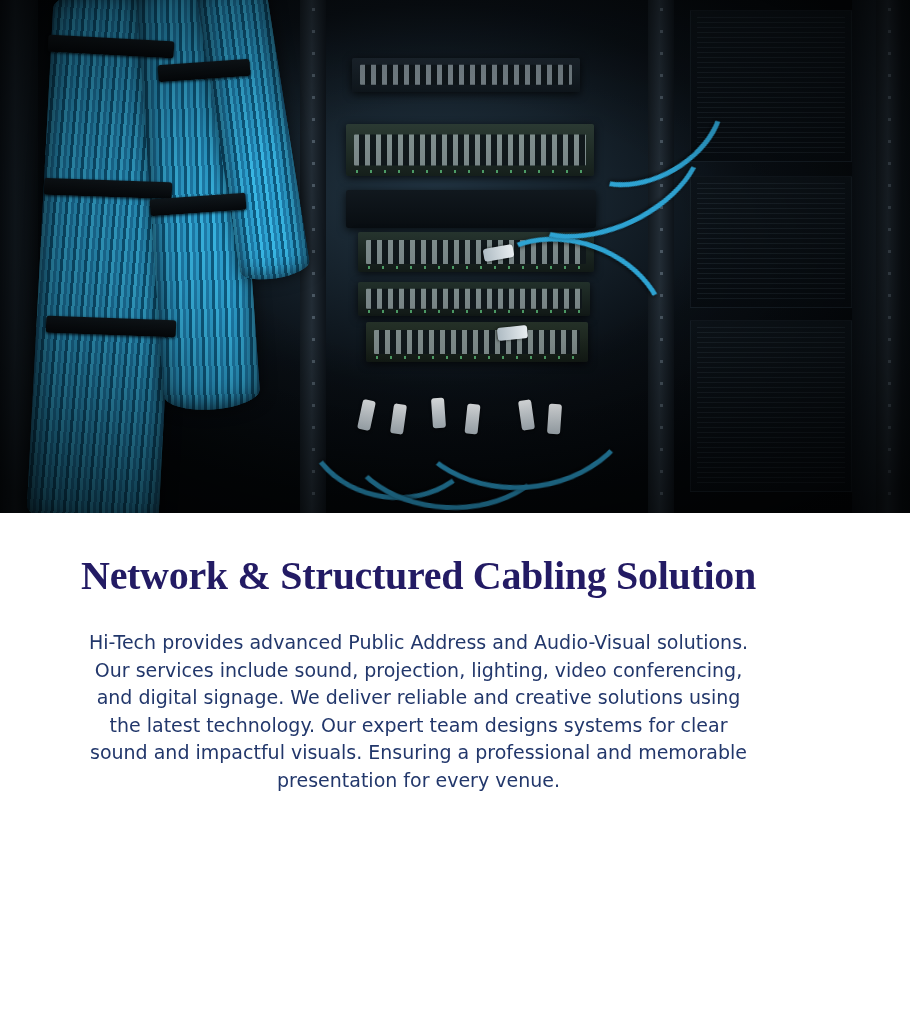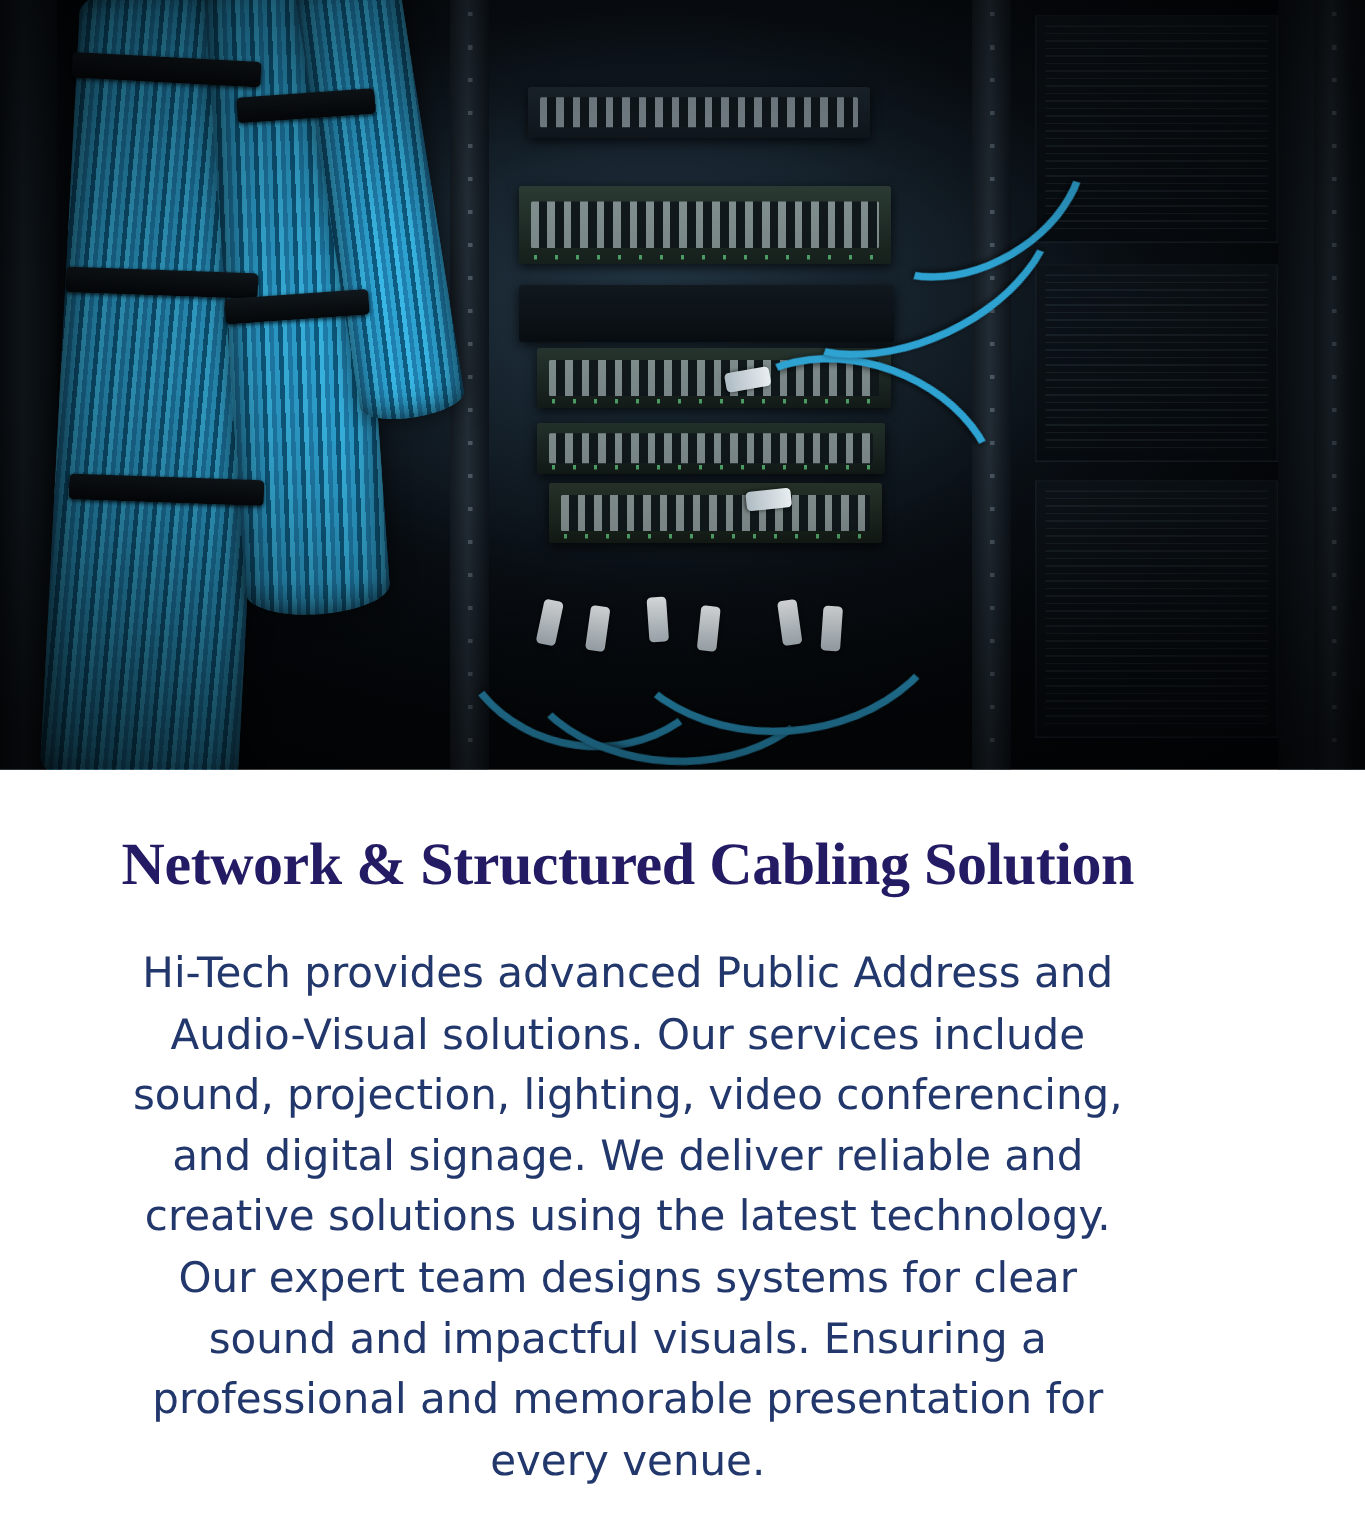--- a/index.html
+++ b/index.html
@@ -191,21 +191,21 @@
     font-family: "Liberation Serif", "DejaVu Serif", serif;
     font-weight: bold;
     font-size: 40px;
     line-height: 1.15;
     color: #231b64;
     letter-spacing: -0.3px;
     margin: 0 0 30px 0;
   }
   .body-text {
     font-family: "DejaVu Sans", "Liberation Sans", sans-serif;
-    font-size: 28px;
+    font-size: 19px;
     line-height: 1.45;
     color: #22376b;
     margin: 0 auto;
     max-width: 660px;
   }
 </style>
 </head>
 <body>
 
 <div class="page">

